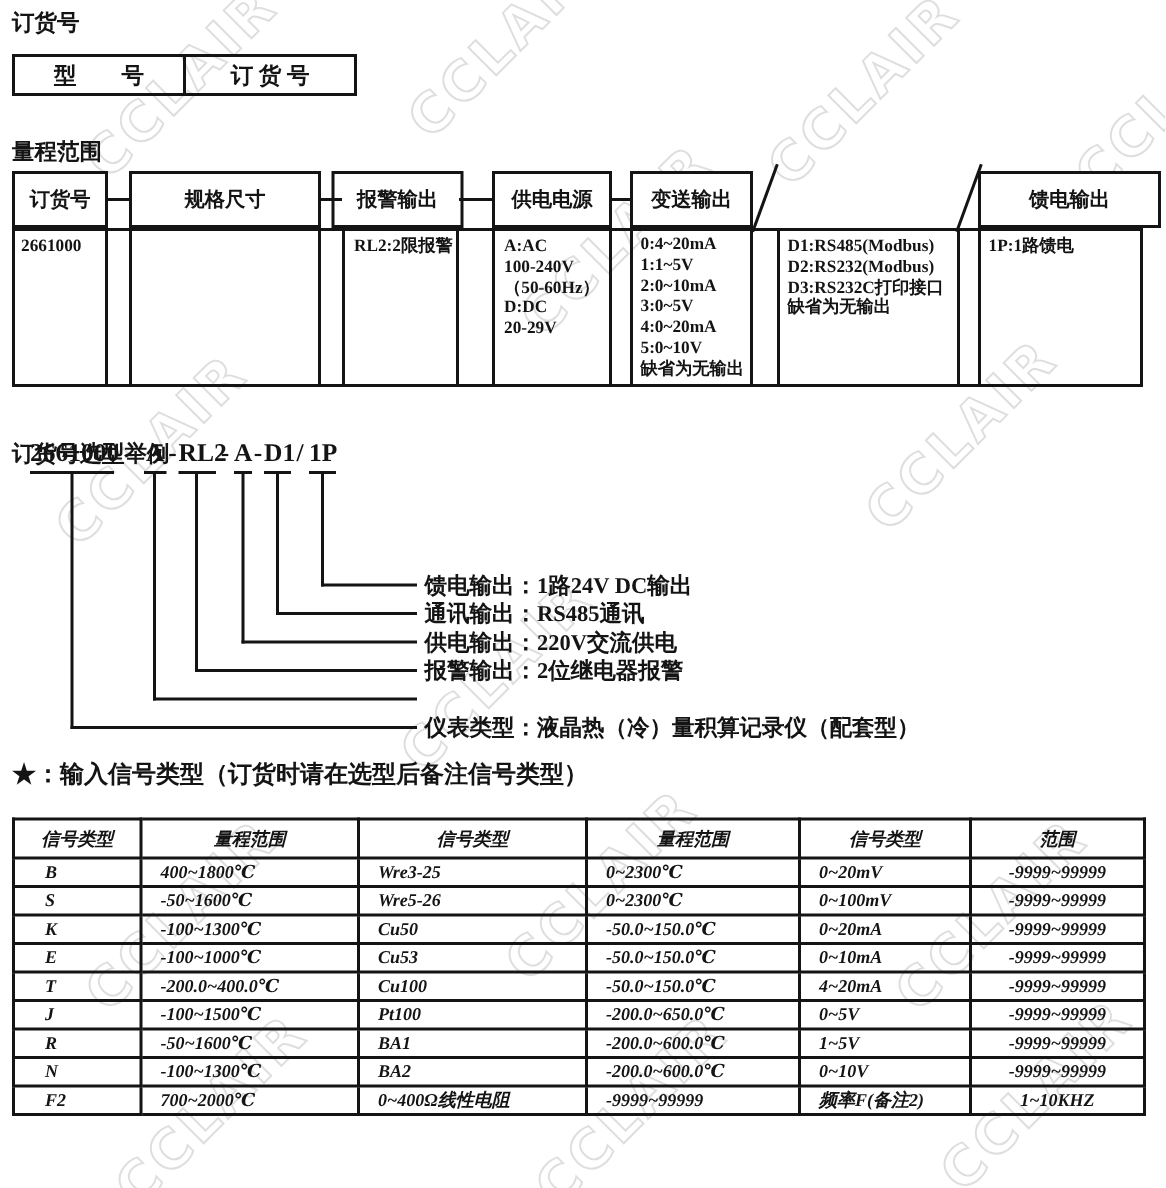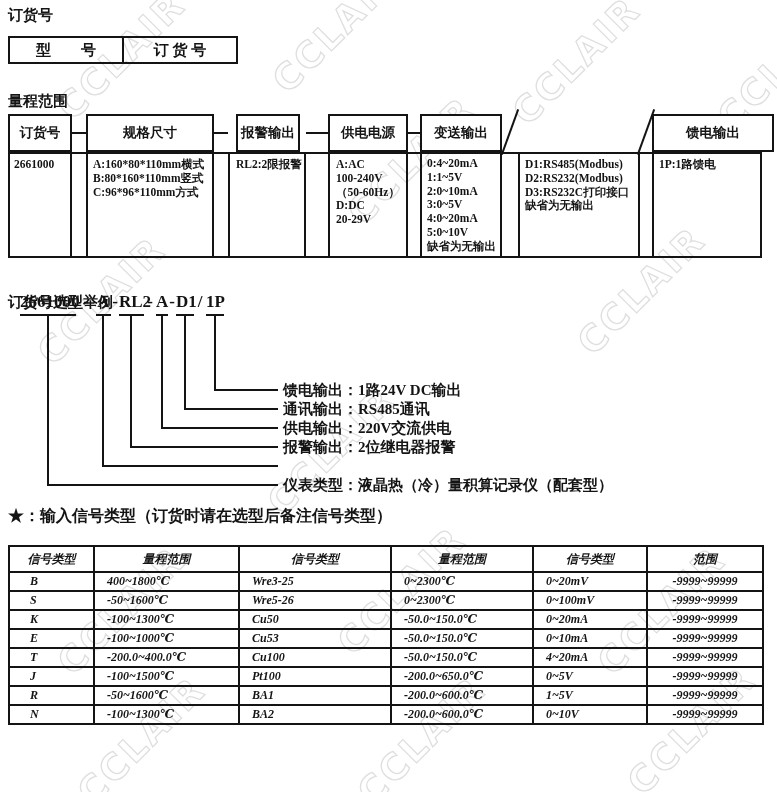--- a/index.html
+++ b/index.html
@@ -74,21 +74,21 @@
       <th>型　　号</th>
       <th>订 货 号</th>
     </tr>
   </tbody>
     </table>
 
   <div class="abs h" style="left:8px;top:92px;">量程范围</div>
 
   <div class="gbox" style="left:8px;top:114px;width:64px;height:38px;">订货号</div>
   <div class="gbox" style="left:86px;top:114px;width:128px;height:38px;">规格尺寸</div>
-  <div class="gbox" style="left:236px;top:114px;width:64px;height:38px;">报警输出</div>
+  <div class="gbox" style="left:221px;top:114px;width:88px;height:38px;">报警输出</div>
   <div class="gbox" style="left:328px;top:114px;width:80px;height:38px;">供电电源</div>
   <div class="gbox" style="left:420px;top:114px;width:82px;height:38px;">变送输出</div>
   <div class="gbox" style="left:652px;top:114px;width:122px;height:38px;">馈电输出</div>
 
   <div class="gline" style="left:72px;top:132px;width:14px;"></div>
   <div class="gline" style="left:214px;top:132px;width:14px;"></div>
   <div class="gline" style="left:306px;top:132px;width:22px;"></div>
   <div class="gline" style="left:408px;top:132px;width:12px;"></div>
   <div class="gslash" style="left:509px;top:108px;height:48px;transform:rotate(20deg);"></div>
   <div class="gslash" style="left:645px;top:108px;height:48px;transform:rotate(20deg);"></div>
@@ -101,23 +101,20 @@
   <div class="vdiv" style="left:304px;top:152px;height:106px;"></div>
   <div class="vdiv" style="left:328px;top:152px;height:106px;"></div>
   <div class="vdiv" style="left:406px;top:152px;height:106px;"></div>
   <div class="vdiv" style="left:420px;top:152px;height:106px;"></div>
   <div class="vdiv" style="left:500px;top:152px;height:106px;"></div>
   <div class="vdiv" style="left:518px;top:152px;height:106px;"></div>
   <div class="vdiv" style="left:638px;top:152px;height:106px;"></div>
   <div class="vdiv" style="left:652px;top:152px;height:106px;"></div>
 
   <div class="gcell" style="left:14px;top:158px;width:54px;">2661000</div>
-  <div class="gcell" style="left:93px;top:158px;width:120px;">A:160*80*110mm横式
-B:80*160*110mm竖式
-C:96*96*110mm方式</div>
   <div class="gcell" style="left:236px;top:158px;width:70px;">RL2:2限报警</div>
   <div class="gcell" style="left:336px;top:158px;width:72px;">A:AC
 100-240V
 （50-60Hz）
 D:DC
 20-29V</div>
   <div class="gcell" style="left:427px;top:157px;width:76px;">0:4~20mA
 1:1~5V
 2:0~10mA
 3:0~5V
@@ -241,17 +238,25 @@
       <td class="cc">-9999~99999</td>
     </tr>
     <tr>
       <td class="c0">N</td>
       <td>-100~1300℃</td>
       <td>BA2</td>
       <td>-200.0~600.0℃</td>
       <td>0~10V</td>
       <td class="cc">-9999~99999</td>
     </tr>
+    <tr>
+      <td class="c0">F2</td>
+      <td>700~2000℃</td>
+      <td>0~400Ω线性电阻</td>
+      <td>-9999~99999</td>
+      <td>频率F(备注2)</td>
+      <td class="cc">1~10KHZ</td>
+    </tr>
   </tbody>
     </table>
 
 
 </div>
 
 </body></html>

